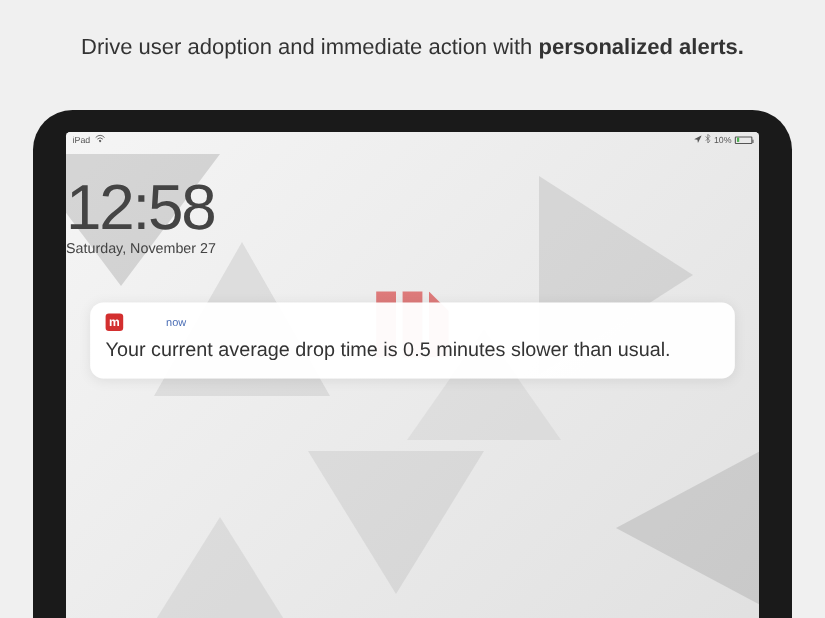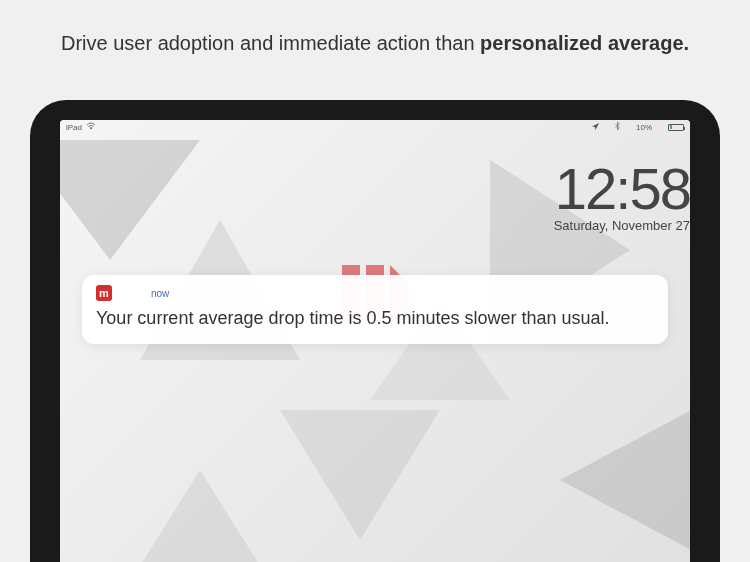--- a/index.html
+++ b/index.html
@@ -104,21 +104,21 @@
       height: 14px;
       display: flex;
       justify-content: space-between;
       align-items: center;
       padding: 2px 6px;
       font-size: 8px;
       color: #555;
       z-index: 10;
     }
     .status-left { display: flex; align-items: center; gap: 4px; }
-    .status-right { display: flex; align-items: center; gap: 16px; }
+    .status-right { display: flex; align-items: center; gap: 3px; }
     .wifi-icon { font-size: 8px; }
     .battery-icon {
       width: 16px;
       height: 7px;
       border: 0.5px solid #555;
       border-radius: 1px;
       position: relative;
     }
     .battery-icon::after {
       content: '';
@@ -137,24 +137,23 @@
       width: 15%;
       background: #4caf50;
     }
     
     
     .clock-area {
       position: absolute;
       top: 35px;
       left: 0;
       right: 0;
-      text-align: right;
+      text-align: left;
       color: #444;
       z-index: 2;
-      margin-left: 34px;
     }
     .time {
       font-size: 58px;
       font-weight: 200;
       letter-spacing: -2px;
     }
     .date {
       font-size: 13px;
       font-weight: 400;
       margin-top: -4px;
@@ -207,21 +206,21 @@
       color: #333;
       line-height: 1.3;
     }
   </style>
 </head>
 <body>
 
 <div class="bg-pattern"></div>
 
 <div class="headline">
-  <span>Drive user adoption and immediate action than </span><strong>personalized average.</strong>
+  <span>Drive user adoption and immediate action with </span><strong>personalized alerts.</strong>
 </div>
 
 <div class="ipad-frame">
   <div class="ipad-screen">
 
     <div class="wallpaper">
       <div class="geo-shape geo1"></div>
       <div class="geo-shape geo2"></div>
       <div class="geo-shape geo3"></div>
       <div class="geo-shape geo4"></div>

